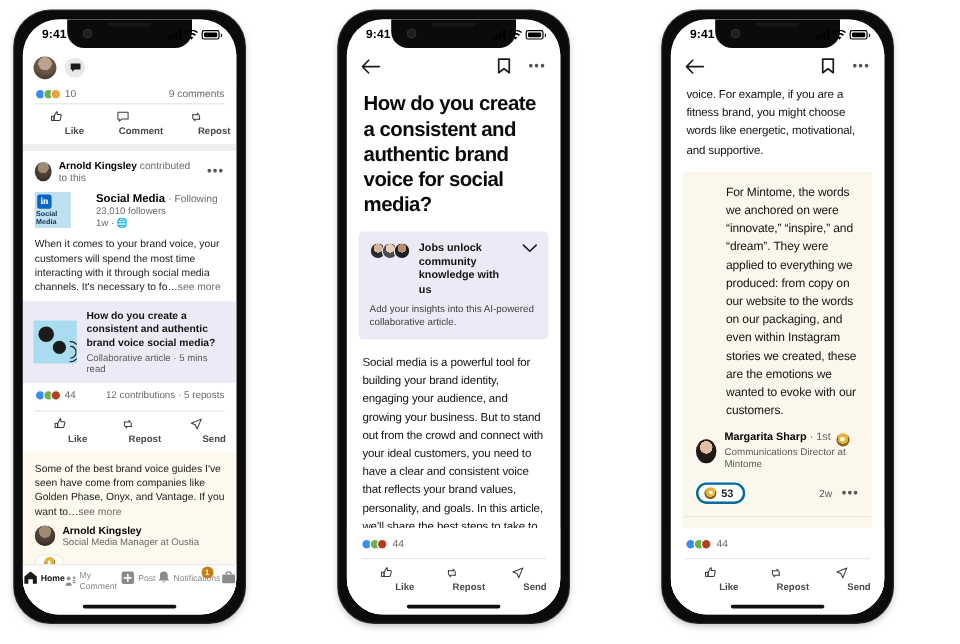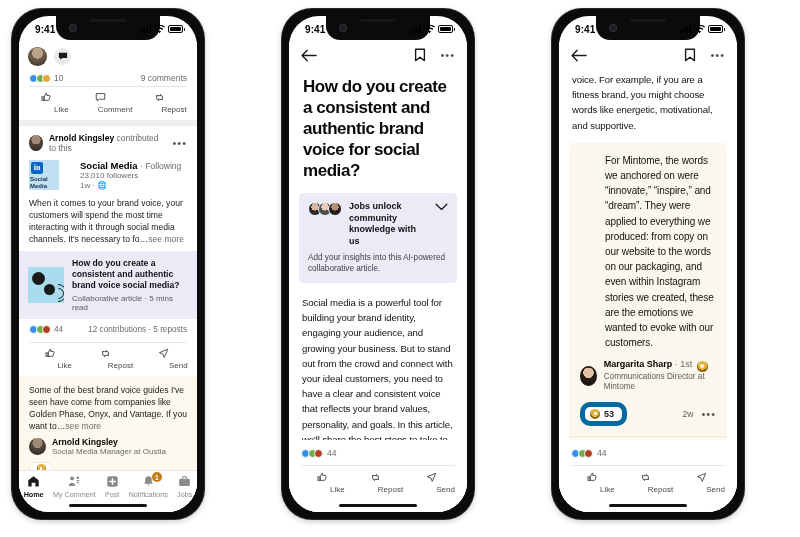--- a/index.html
+++ b/index.html
@@ -115,21 +115,21 @@
   .r-insight{background:#e7a33e}
 
   .divider { height:1px; background:#e6e6e6; margin: 4px 10px 0 10px; }
   .thick-divider{ height:6px; background:#edeef0; }
 
   .actions {
     display:flex; justify-content:space-around; align-items:center;
     padding: 5px 6px 6px 6px;
   }
   .action { display:flex; flex-direction:column; align-items:center; gap:2px; }
-  .action .lbl { font-size:8px; color:#4a4a4a; font-weight:400;padding-left:29px; }
+  .action .lbl { font-size:8px; color:#4a4a4a; font-weight:700;padding-left:29px; }
 
   .post { background:#fff; }
   .post-head {
     display:flex; align-items:center; gap:6px; padding: 7px 10px 5px 10px;
   }
   .post-head .av2 {
     width:16px;height:16px;border-radius:50%;
     background: radial-gradient(circle at 50% 30%, #9e8a74 0 34%, #4f4238 35% 100%);
     box-shadow: inset 0 -4px 4px -2px rgba(0,0,0,.4);
   }
@@ -215,21 +215,21 @@
   .next-post .nm{font-size:9.5px;font-weight:700;color:#000;}
   .next-post .deg{font-size:8px;color:#6a6a6a;}
 
   
   .tabbar {
     position:absolute; left:0; right:0; bottom:0; height:42px;
     background:#fff; border-top:1px solid #e8e8e8;
     display:flex; align-items:flex-start; justify-content:space-around;
     padding-top:4px;
   }
-  .tab { display:flex; flex-direction:column; align-items:center; gap:2px; position:relative;}
+  .tab { display:flex; align-items:center; gap:2px; position:relative;}
   .tab .lbl { font-size:7.2px; color:#8a8a8a; }
   .tab.active .lbl { color:#111; font-weight:700; }
   .tab .nbadge{
     position:absolute; right:6px; top:-3px; min-width:10px;height:10px;border-radius:5px;
     background:#c37d16; color:#fff; font-size:6.5px; font-weight:700;
     display:flex;align-items:center;justify-content:center; padding:0 2px;
   }
   .homebar {
     position:absolute; left:50%; transform:translateX(-50%); bottom:5px;
     width:78px;height:3.5px;border-radius:2px;background:#111;
@@ -286,21 +286,21 @@
   .gold-badge {
     width:11px;height:11px;border-radius:50%;
     background: radial-gradient(circle at 50% 40%, #e3b53f 0 52%, #8a6312 53% 100%);
     display:inline-flex; align-items:center;justify-content:center; vertical-align:-1px;
     margin-left:2px;
   }
   .gold-badge::after{content:"";width:4px;height:4px;border-radius:50%;background:#fff6de;}
   .contrib-foot { display:flex; align-items:center; margin-top:10px; }
   .vote-pill {
     display:flex;align-items:center;gap:4px;
-    background:#fff; border:5px solid #0369a1; border-radius:10px;
+    background:#fff; border:2px solid #0369a1; border-radius:10px;
     padding: 2px 8px 2px 5px;
   }
   .vote-pill .d {
     width:10px;height:10px;border-radius:50%;
     background: radial-gradient(circle at 50% 40%, #e3b53f 0 52%, #8a6312 53% 100%);
     display:flex;align-items:center;justify-content:center;
   }
   .vote-pill .d::after{content:"";width:3px;height:3px;border-radius:50%;background:#fff;}
   .vote-pill .n { font-size:9px; font-weight:700; color:#222;}
   .contrib-foot .time { margin-left:auto; font-size:8.6px; color:#5c5c5c;}

